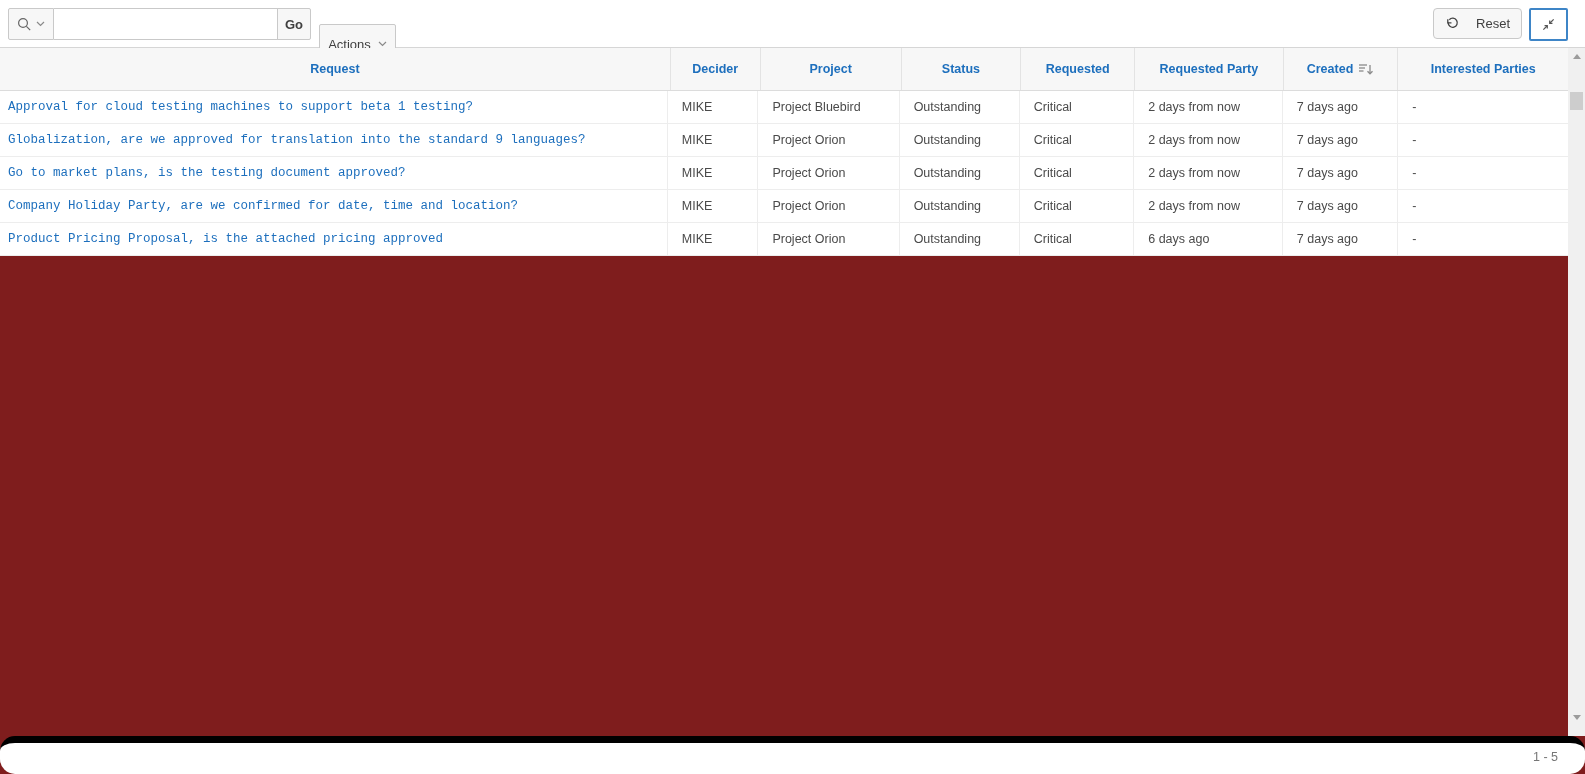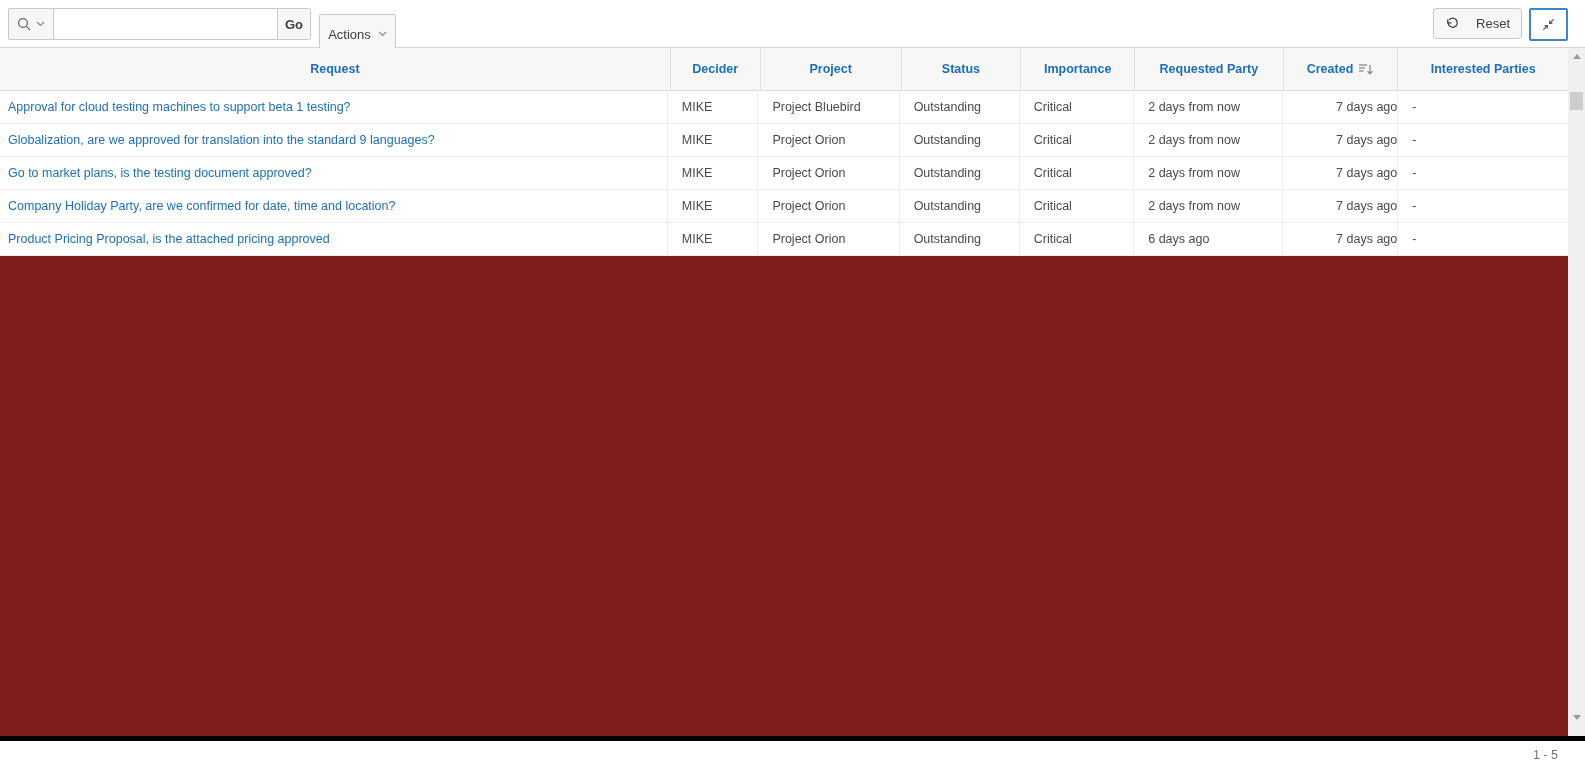--- a/index.html
+++ b/index.html
@@ -11,64 +11,64 @@
   
   .toolbar { position:absolute; top:0; left:0; width:1585px; height:48px;
              background:#fff; border-bottom:1px solid #d6d6d6; }
   .search-group { position:absolute; left:8px; top:8px; display:flex; align-items:stretch; height:32px; }
   .btn { background:#f7f7f7; border:1px solid #c9c9c9; color:#404040; font-size:13px;
          font-family:inherit; display:flex; align-items:center; justify-content:center; cursor:pointer; }
   .search-btn { width:46px; border-radius:2px 0 0 2px; gap:4px; }
   .search-input { width:224px; height:32px; border:1px solid #c9c9c9; border-left:none;
                   background:#fff; padding:0 8px; font-size:13px; font-family:inherit; color:#404040; outline:none; }
   .go-btn { width:34px; margin-left:-1px; border-radius:0 2px 2px 0; font-weight:bold; font-size:13px; }
-  .actions-btn { position:absolute; left:319px; top:14px; height:40px; width:77px;
+  .actions-btn { position:absolute; left:319px; top:24px; height:40px; width:77px;
                  border-radius:2px; gap:7px; font-size:13px; }
   .toolbar-right { position:absolute; right:17px; top:8px; display:flex; gap:7px; align-items:flex-start; }
   .reset-btn { height:31px; padding:0 11px; border-radius:4px; gap:17px; font-size:13px; }
   .restore-btn { height:33px; width:39px; background:#fff; border:2px solid #3e85c7; border-radius:2px; }
   .icon { display:inline-block; line-height:0; }
 
   
   .report { position:absolute; top:48px; left:0; width:1568px; }
   .header-row { display:flex; height:43px; background:#f7f7f7; border-bottom:1px solid #dcdcdc; }
   .hcell { display:flex; align-items:center; justify-content:center; gap:5px; height:100%;
            border-right:1px solid #e3e3e3; cursor:pointer; overflow:hidden; white-space:nowrap; }
   .hcell:last-child { border-right:none; }
   .hlabel { color:#1d6fbd; font-weight:bold; font-size:12.5px; }
   .trow { display:flex; height:33px; background:#fff; }
   .tcell { height:33px; line-height:32px; border-right:1px solid #ededed; border-bottom:1px solid #ededed;
            font-size:12.5px; color:#4a4a4a; padding-left:14px; white-space:nowrap; overflow:hidden; }
   .tcell:last-child { border-right:none; }
-  .tcell.col-request { padding-left:8px; }
+  .tcell.col-request { padding-left:8px;font-family:Liberation Mono, monospace; }
   .req-link { color:#1d6fbd; text-decoration:none; font-size:12.5px; }
 
   .col-request            { width:724px; }
   .col-decider            { width:97px;align-items:center;  }
   .col-project            { width:152px; }
   .col-status             { width:129px; }
   .col-importance         { width:123px; }
   .col-requested_date     { width:160px; }
-  .col-created            { width:124px;text-align:right; }
+  .col-created            { width:124px; }
   .col-interested_parties { width:183px; }
 
   
   .vscrollbar { position:absolute; top:48px; right:0; width:17px; height:688px; background:#f0f0f0; }
   .sb-arrow { position:absolute; left:0; width:17px; height:17px; display:flex; align-items:center; justify-content:center; }
   .sb-arrow.up { top:0; }
   .sb-arrow.down { bottom:10px; }
   .tri-up { width:0; height:0; border-left:4px solid transparent; border-right:4px solid transparent;
             border-bottom:5px solid #9b9b9b; }
   .tri-down { width:0; height:0; border-left:4px solid transparent; border-right:4px solid transparent;
               border-top:5px solid #9b9b9b; }
   .sb-thumb { position:absolute; left:2px; top:44px; width:13px; height:18px; background:#cdcdcd; }
 
   
   .footer { position:absolute; top:736px; left:0; width:1585px; height:38px;
-            background:#fff; border-top:5px solid #000000; }
+            background:#fff; border-top:7px solid #000000;border-radius:15px; }
   .pagination { position:absolute; right:27px; top:7px; font-size:12.5px; color:#767676; }
 </style>
 </head>
 <body>
 
 <div class="screen">
 
   <div class="toolbar">
     <div class="search-group">
       <button class="btn search-btn">
@@ -130,21 +130,21 @@
         <div class="hcell col-decider">
           <span class="hlabel">Decider</span>
         </div>
         <div class="hcell col-project">
           <span class="hlabel">Project</span>
         </div>
         <div class="hcell col-status">
           <span class="hlabel">Status</span>
         </div>
         <div class="hcell col-importance">
-          <span class="hlabel">Importance</span>
+          <span class="hlabel">Requested</span>
         </div>
         <div class="hcell col-requested_date">
           <span class="hlabel">Requested Party</span>
         </div>
         <div class="hcell col-created">
           <span class="hlabel">Created</span>
   <span class="icon">
     <svg width="16" height="14" viewBox="0 0 16 14">
       <g stroke="#8a8a8a" stroke-width="1.3" fill="none">
         <line x1="1" y1="3" x2="9" y2="3"></line>

